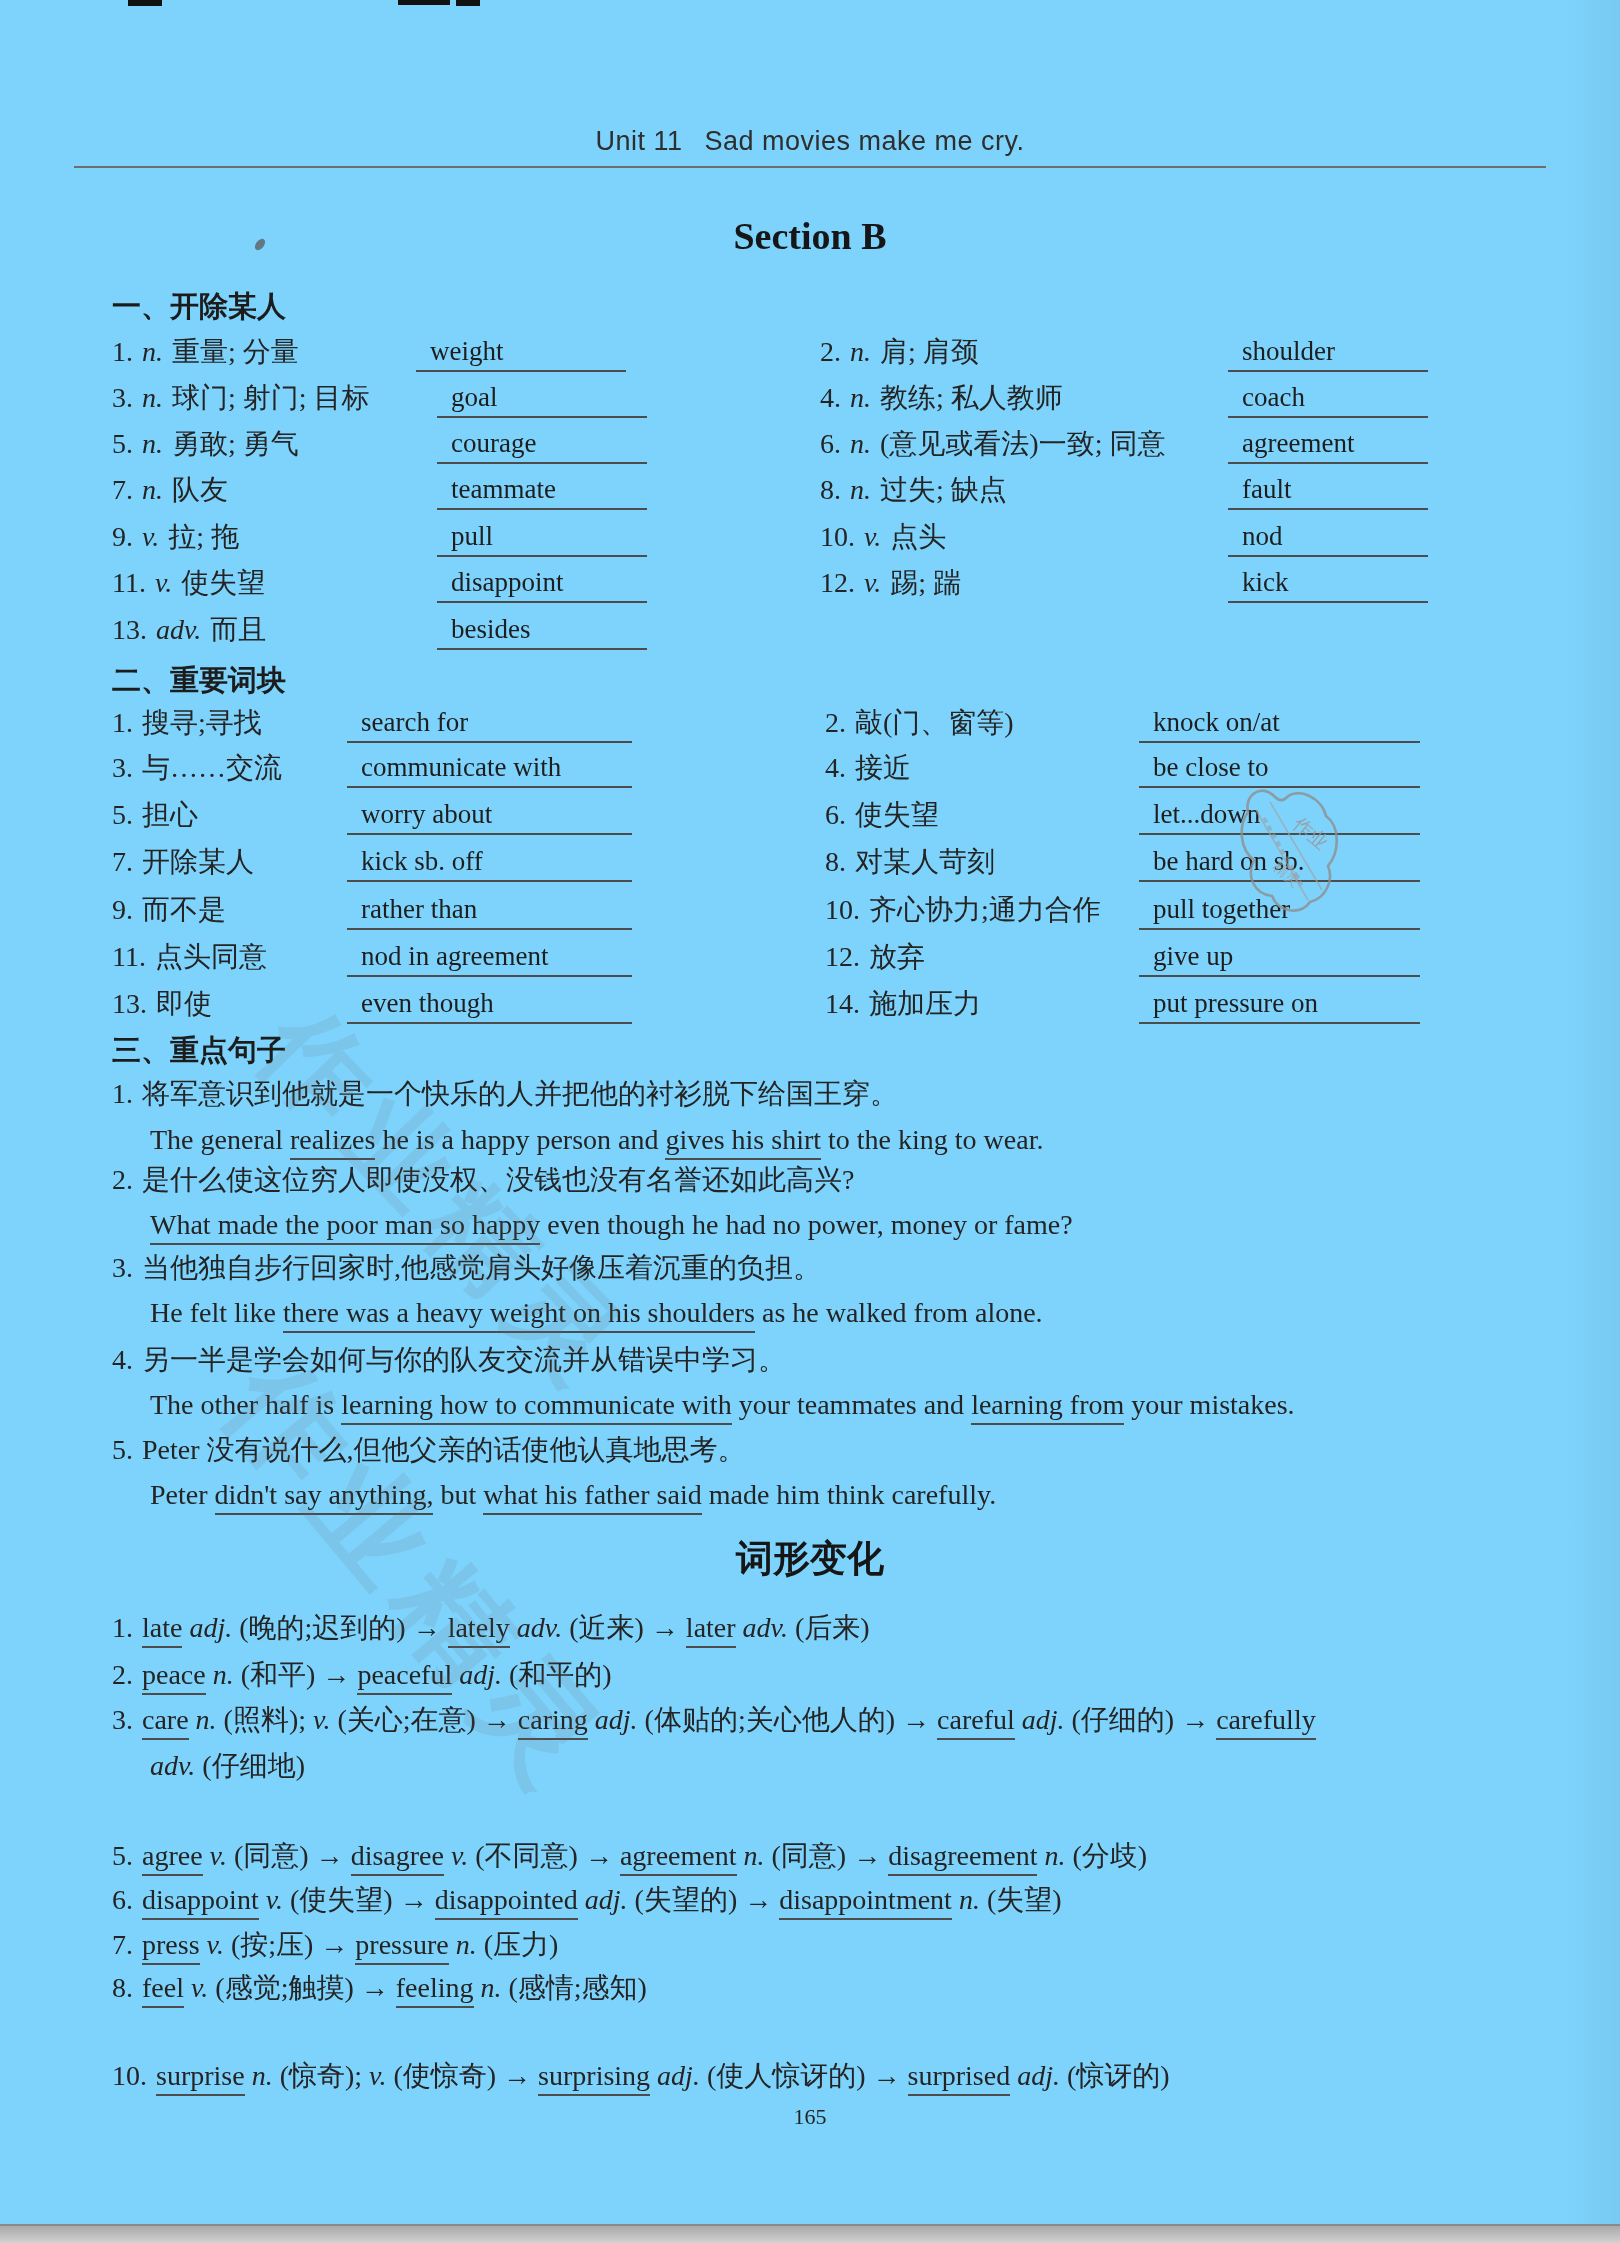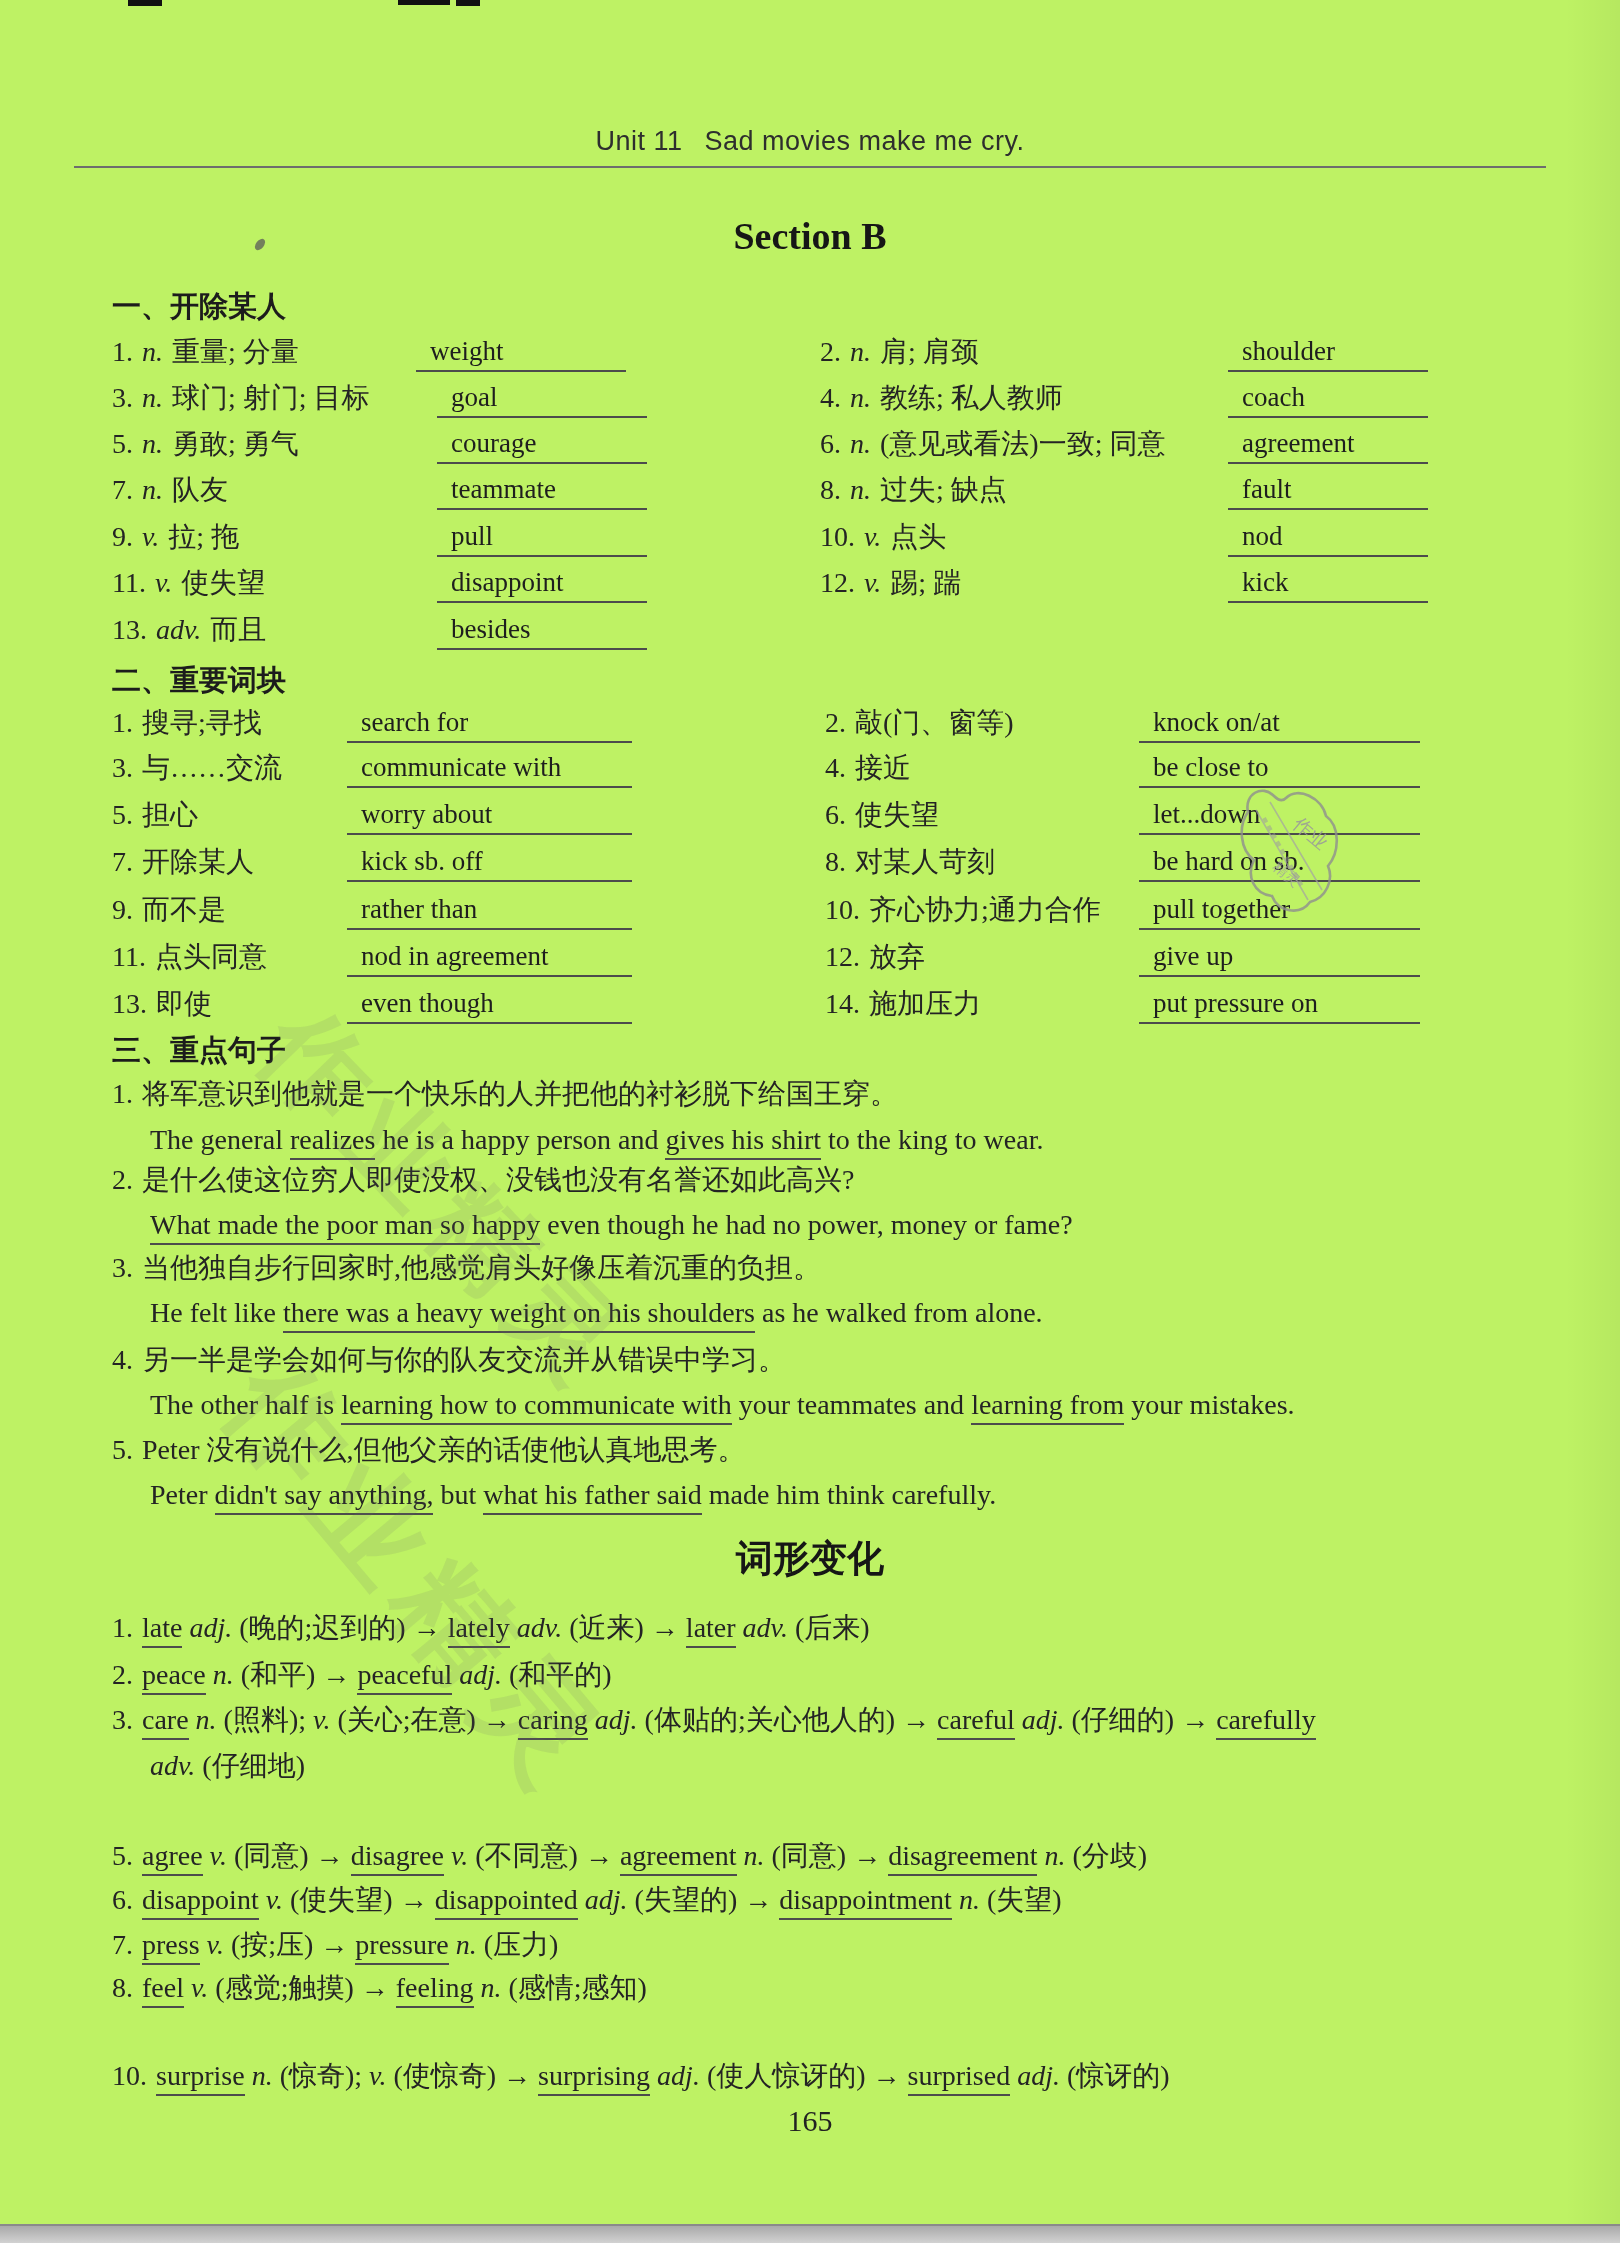--- a/index.html
+++ b/index.html
@@ -1,18 +1,18 @@
 <!DOCTYPE html>
 <html><head>
 <meta charset="utf-8">
 <style>
   html,body{margin:0;padding:0;background:#e9e9e9;}
   #page{
     position:relative; width:1620px; height:2243px; margin:0 auto;
-    background:#bef264; overflow:hidden;
+    background:#7dd3fc; overflow:hidden;
     font-family:"Liberation Serif", serif; color:#222;
   }
   
   .line{
     position:absolute; white-space:nowrap;
     font-family:"Liberation Serif", serif;
     font-size:28px; line-height:40px; color:#242424;
   }
   .num{margin-right:9px;}
   .pos{font-style:italic; margin-right:9px;}
@@ -59,21 +59,21 @@
   .wm{
     position:absolute; white-space:nowrap;
     font-family:"Liberation Sans", sans-serif; font-weight:700;
     color:rgba(110,110,110,0.13); letter-spacing:14px;
     transform-origin:left top; pointer-events:none;
   }
   #wm1{left:330px; top:980px; font-size:105px; transform:rotate(46deg);}
   #wm2{left:310px; top:1330px; font-size:115px; transform:rotate(50deg);}
   .pageno{
     position:absolute; top:2104px; left:0; right:0; text-align:center;
-    font-family:"Liberation Serif", serif; font-size:30px; color:#222;
+    font-family:"Liberation Serif", serif; font-size:22px; color:#222;
   }
   .speck{
     position:absolute; left:256px; top:238px; width:8px; height:13px;
     background:rgba(90,90,90,0.75); border-radius:50% 50% 50% 50%;
     transform:rotate(38deg);
   }
   .edge-top{position:absolute; background:#111;}
   .bottom-band{
     position:absolute; left:0; right:0; bottom:0; height:17px;
     background:linear-gradient(#a9a9a9,#d2d2d2);

